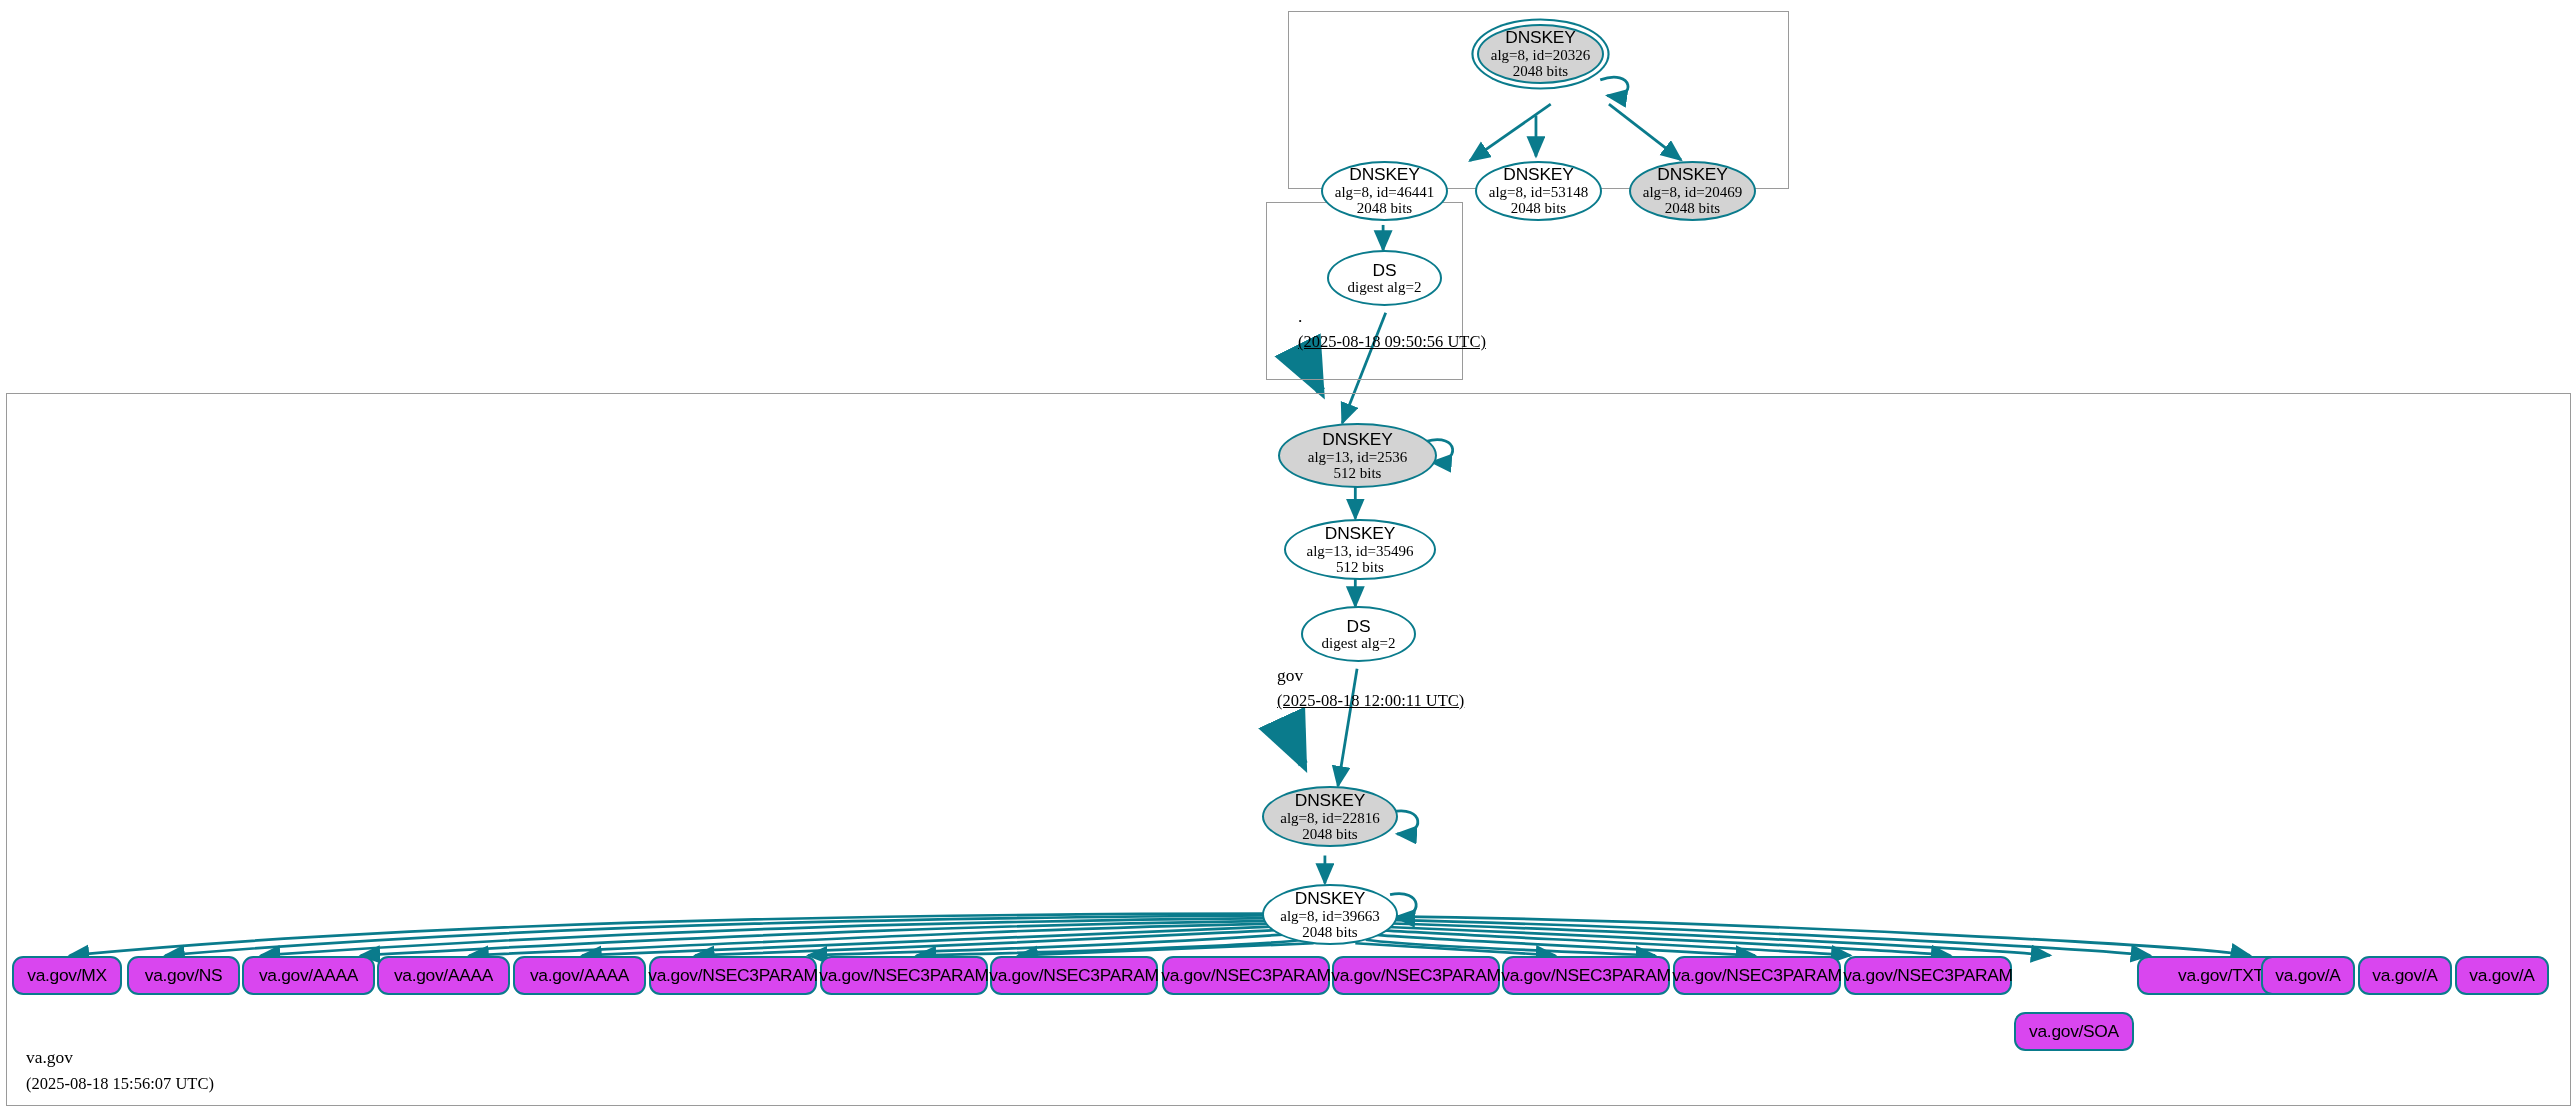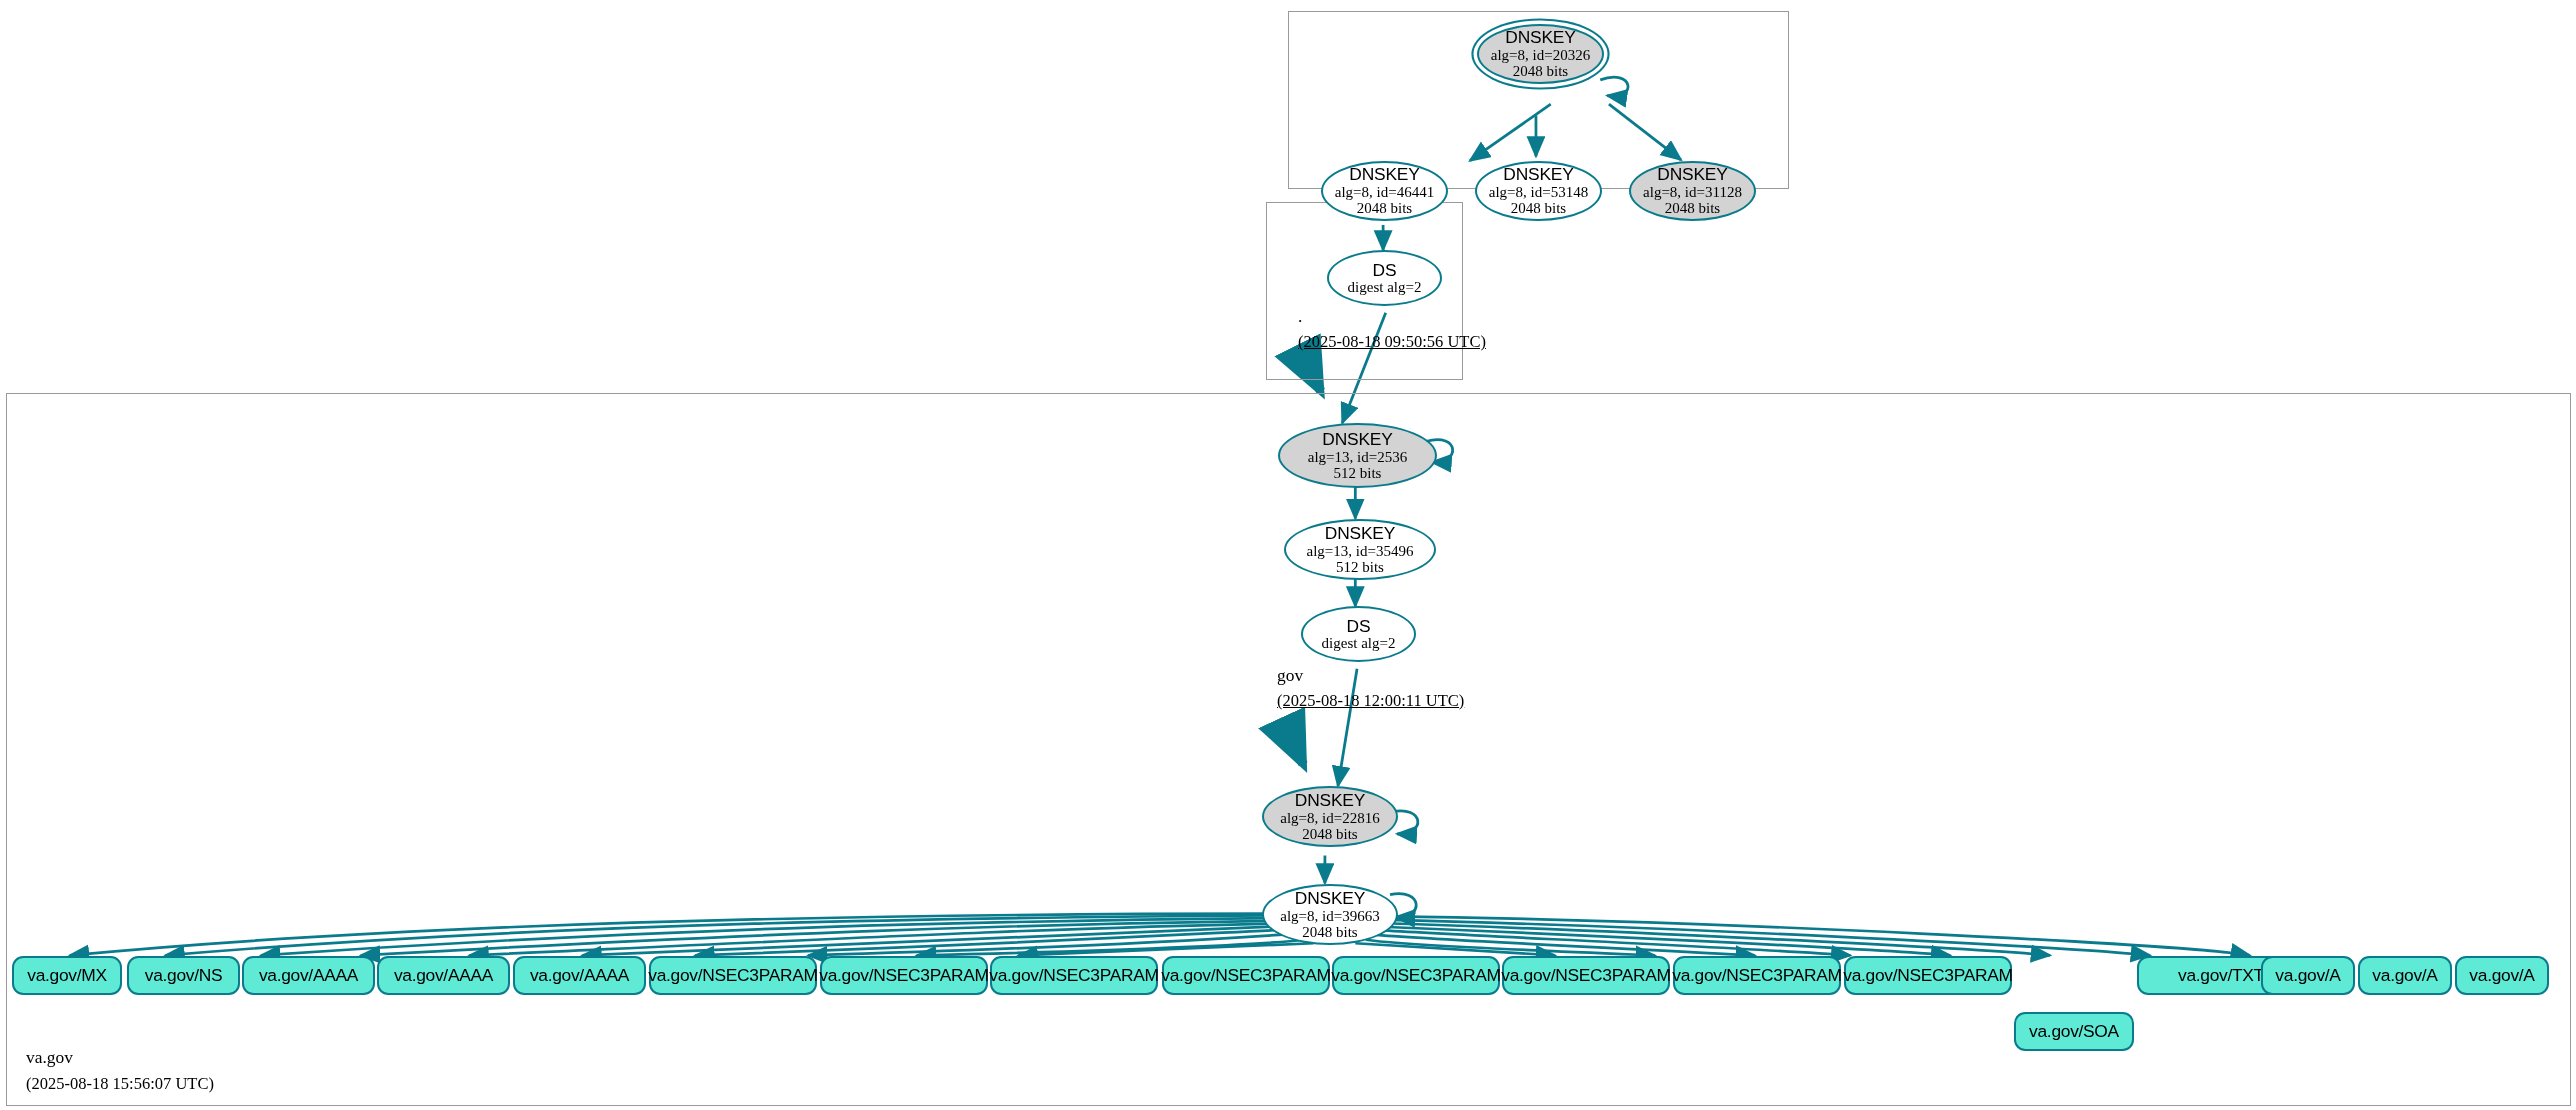--- a/index.html
+++ b/index.html
@@ -10,21 +10,21 @@
   .ellipse{position:absolute;display:flex;flex-direction:column;align-items:center;
            justify-content:center;border:2.2px solid #0a7b8c;border-radius:50%;
            background:#ffffff;text-align:center;line-height:1.08;}
   .ellipse.shaded{background:#d3d3d3;}
   .ellipse.dbl{box-shadow:0 0 0 3.5px #ffffff,0 0 0 5.6px #0a7b8c;}
   .rrtype{font-family:"Liberation Sans", sans-serif;font-size:17.4px;color:#000;
           letter-spacing:-0.2px;}
   .rrdetail{font-family:"Liberation Serif", serif;font-size:15px;color:#000;
             white-space:nowrap;}
   .rrbox{position:absolute;display:flex;align-items:center;justify-content:center;
-         border:2.2px solid #0a7b8c;border-radius:11.3px;background:#5eead4;
+         border:2.2px solid #0a7b8c;border-radius:11.3px;background:#d946ef;
          font-family:"Liberation Sans", sans-serif;font-size:17.4px;color:#000;
          letter-spacing:-0.3px;white-space:nowrap;}
   .cluster{position:absolute;border:1.5px solid #9a9a9a;background:transparent;}
   .zonelabel{position:absolute;font-family:"Liberation Serif", serif;color:#000;
              white-space:nowrap;}
   .zonename{font-size:17.4px;}
   .zonetime{font-size:16.5px;}
 </style>
 </head>
 <body>
@@ -113,21 +113,21 @@
   </div>
 
   <div class="ellipse" style="left:1475px;top:161px;width:123px;height:56px;">
     <div class="rrtype">DNSKEY</div>
     <div class="rrdetail">alg=8, id=53148</div>
     <div class="rrdetail">2048 bits</div>
   </div>
 
   <div class="ellipse shaded" style="left:1629px;top:161px;width:123px;height:56px;">
     <div class="rrtype">DNSKEY</div>
-    <div class="rrdetail">alg=8, id=31128</div>
+    <div class="rrdetail">alg=8, id=20469</div>
     <div class="rrdetail">2048 bits</div>
   </div>
 
   <div class="ellipse" style="left:1327px;top:250px;width:111px;height:52px;">
     <div class="rrtype">DS</div>
     <div class="rrdetail">digest alg=2</div>
   </div>
 
   <div class="zonelabel" style="left:1298px;top:306px;">
     <div class="zonename">.</div>

